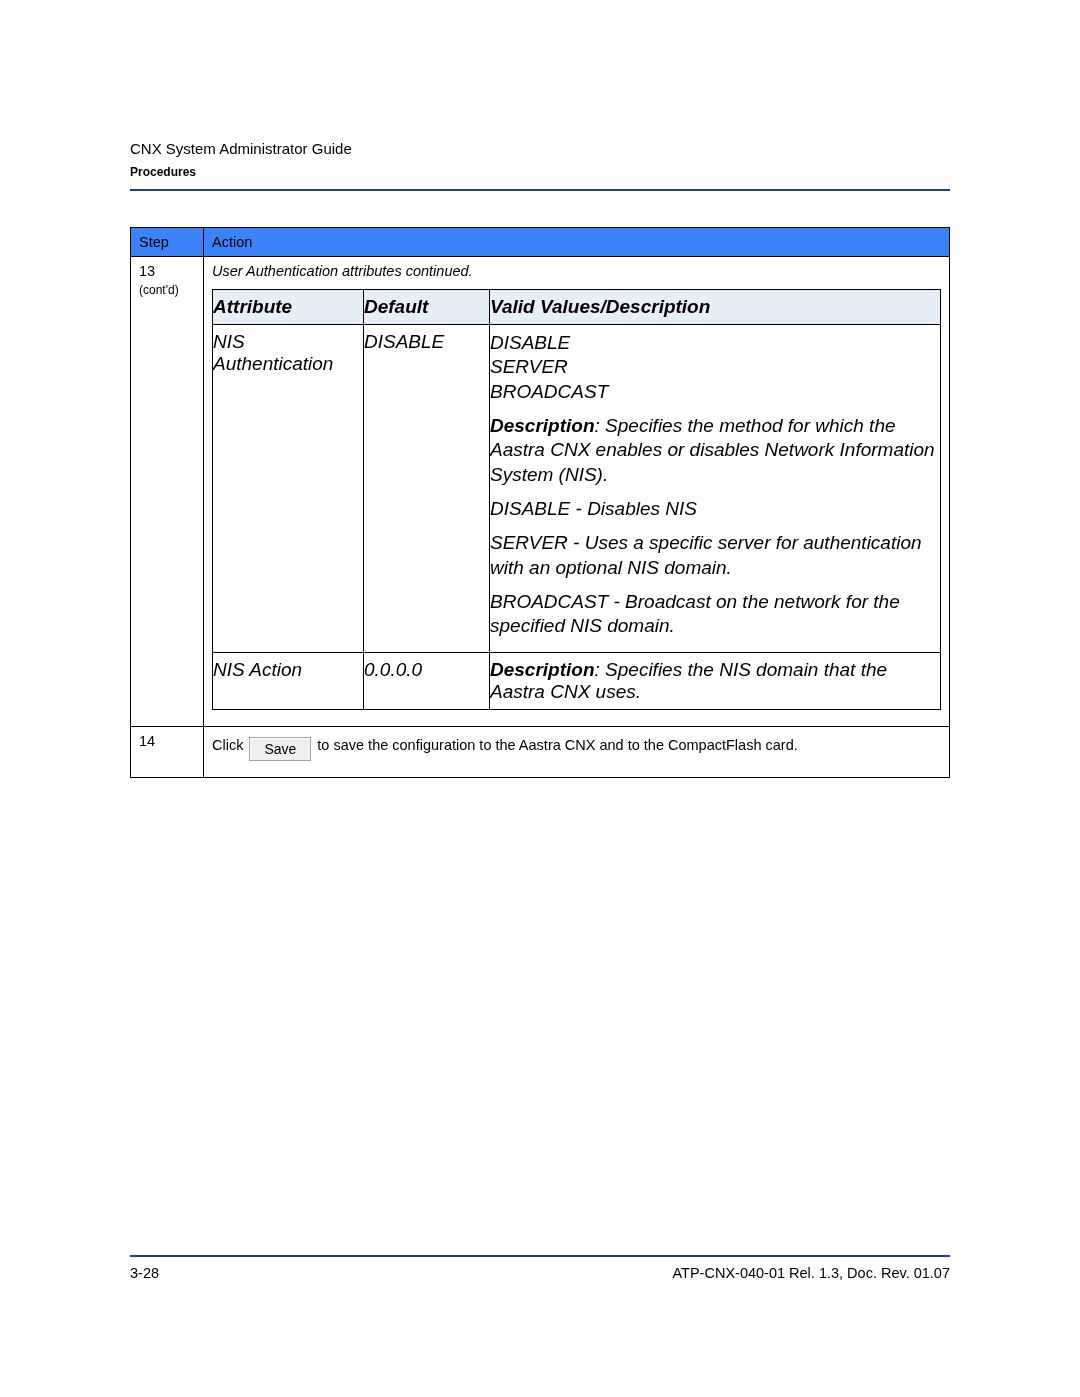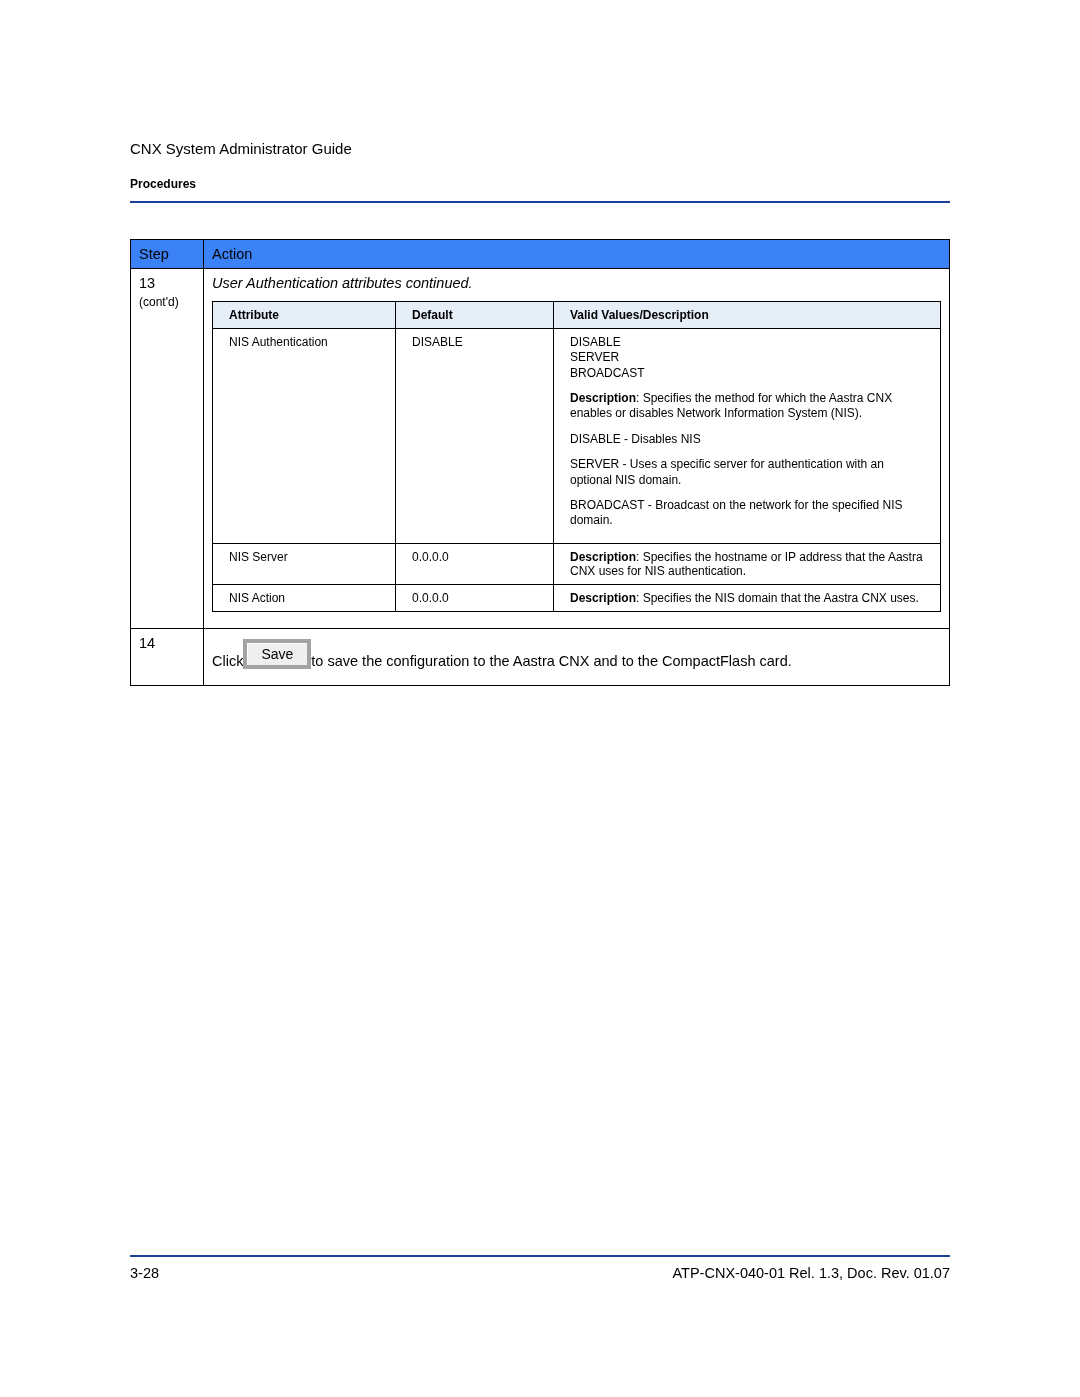--- a/index.html
+++ b/index.html
@@ -12,21 +12,21 @@
   }
   .page {
     width: 1080px;
     height: 1397px;
     position: relative;
     box-sizing: border-box;
     padding: 140px 130px 0 130px;
   }
   .header-title {
     font-size: 15px;
-    margin-bottom: 20px;
+    margin-bottom: 8px;
   }
   .header-section {
     font-weight: bold;
     font-size: 12px;
     margin-bottom: 10px;
   }
   .header-rule {
     border: none;
     border-top: 2px solid #1a3f9c;
     margin: 0 0 36px 0;
@@ -60,50 +60,52 @@
     font-style: italic;
   }
   table.inner {
     border-collapse: collapse;
     width: 100%;
     margin-top: 10px;
     margin-bottom: 10px;
   }
   table.inner th, table.inner td {
     border: 1px solid #000;
-    padding: 6px 16px;
+    padding: 6px 0;
     vertical-align: top;
     text-align: left;
-    font-size: 12px;
+    font-size: 19px;
+    font-style: italic;
   }
   table.inner thead th {
     background: #e6eef7;
     font-weight: bold;
   }
   .attr-col { width: 150px; }
   .def-col  { width: 125px; }
   .desc-para {
     margin: 0 0 10px 0;
     line-height: 1.28;
   }
   .desc-para:last-child { margin-bottom: 8px; }
   .bold { font-weight: bold; }
   .step14-line {
     display: flex;
-    align-items: flex-end;
+    align-items: flex-start;
     flex-wrap: wrap;
+    gap: 6px;
     padding: 4px 0 10px 0;
   }
   .save-btn {
     display: inline-block;
     padding: 3px 14px;
     font-size: 14px;
     font-family: Arial, Helvetica, sans-serif;
     background: #efefef;
-    border: 4px solid #a3a3a3;
+    border: 1px solid #a3a3a3;
     box-shadow: inset 1px 1px 0 #fff;
     cursor: pointer;
   }
   .footer {
     position: absolute;
     left: 130px;
     right: 130px;
     bottom: 116px;
   }
   .footer-rule {
@@ -162,27 +164,20 @@
                   </div>
                   <div class="desc-para">
                     <span class="bold">Description</span><span>: Specifies the method for which the Aastra CNX enables or disables Network Information System (NIS).</span>
                   </div>
                   <div class="desc-para">DISABLE - Disables NIS</div>
                   <div class="desc-para">SERVER - Uses a specific server for authentication with an optional NIS domain.</div>
                   <div class="desc-para">BROADCAST - Broadcast on the network for the specified NIS domain.</div>
                 </td>
               </tr>
               <tr>
-                <td>NIS Server</td>
-                <td>0.0.0.0</td>
-                <td>
-                  <span class="bold">Description</span><span>: Specifies the hostname or IP address that the Aastra CNX uses for NIS authentication.</span>
-                </td>
-              </tr>
-              <tr>
                 <td>NIS Action</td>
                 <td>0.0.0.0</td>
                 <td>
                   <span class="bold">Description</span><span>: Specifies the NIS domain that the Aastra CNX uses.</span>
                 </td>
               </tr>
             </tbody>
           </table>
         </td>
       </tr>

